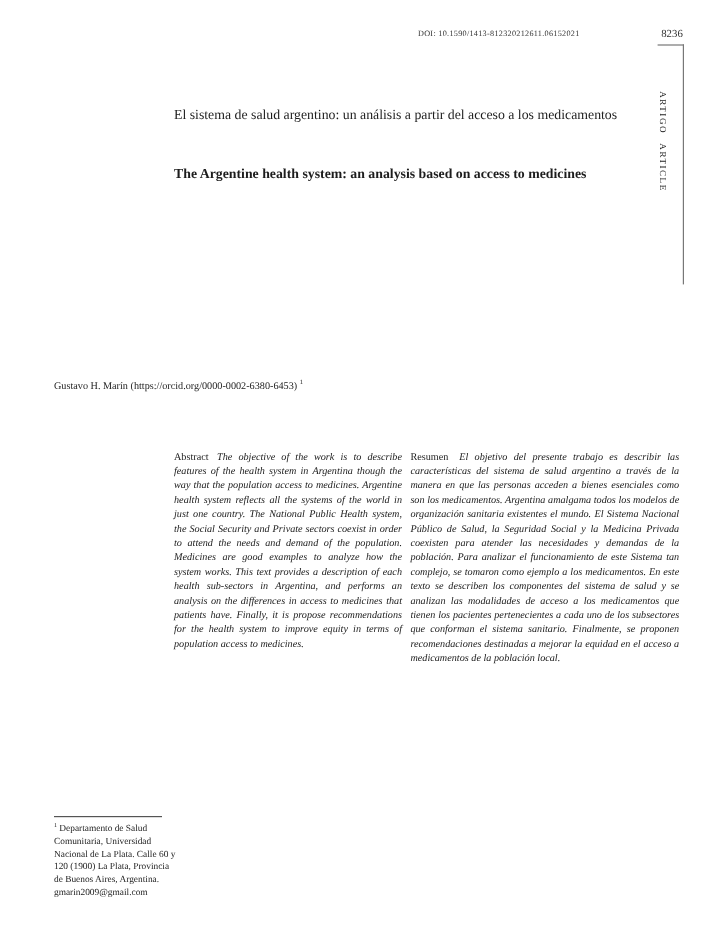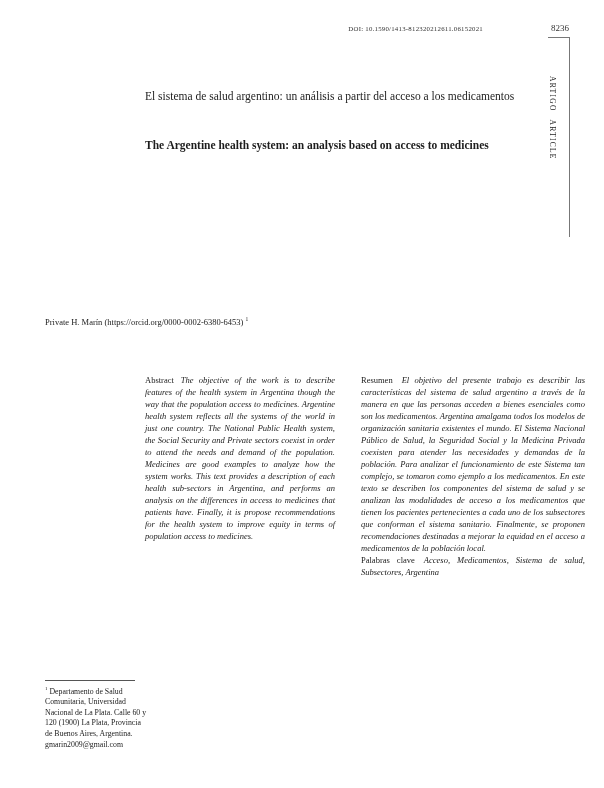--- a/index.html
+++ b/index.html
@@ -48,21 +48,21 @@
   .author-line sup{font-size:5.5px;}
   .orcid{color:#222;text-decoration:none;margin-top:24px;}
 
   
   .col{
     top:374px;
     font-size:8.5px;font-style:italic;line-height:12px;
     text-align:justify;color:#222;
   }
   .col-abstract{left:145px;width:190px;}
-  .col-resumen{left:342px;width:224px;margin-left:19px;}
+  .col-resumen{left:342px;width:224px;}
   .col p{margin:0;}
   .col .hd{font-style:normal;font-weight:normal;margin-right:7px;}
   .col-resumen .hd{margin-right:9px;}
 
   
   .foot-rule{left:45px;top:680px;width:90px;height:0;border-top:1px solid #555;}
   .footnote{
     left:45px;top:684px;width:103px;
     font-size:7.8px;line-height:10.6px;color:#222;
   }
@@ -73,25 +73,24 @@
 
 <div class="abs doi">DOI: 10.1590/1413-812320212611.06152021</div>
 <div class="abs pagenum">8236</div>
 <div class="abs corner-h"></div>
 <div class="abs corner-v"></div>
 <div class="abs side-label">ARTIGO ARTICLE</div>
 
 <h1 class="abs title-es">El sistema de salud argentino: un análisis a partir del acceso a los medicamentos</h1>
 <h2 class="abs title-en">The Argentine health system: an analysis based on access to medicines</h2>
 
-<div class="abs author-line"><span>Private H. Marín (</span><span class="orcid">https://orcid.org/0000-0002-6380-6453</span><span>) </span><sup>1</sup></div>
+<div class="abs author-line"><span>Gustavo H. Marín (</span><span class="orcid">https://orcid.org/0000-0002-6380-6453</span><span>) </span><sup>1</sup></div>
 
 <div class="abs col col-abstract">
   <p><span class="hd">Abstract</span><span>The objective of the work is to describe features of the health system in Argentina though the way that the population access to medicines. Argentine health system reflects all the systems of the world in just one country. The National Public Health system, the Social Security and Private sectors coexist in order to attend the needs and demand of the population. Medicines are good examples to analyze how the system works. This text provides a description of each health sub-sectors in Argentina, and performs an analysis on the differences in access to medicines that patients have. Finally, it is propose recommendations for the health system to improve equity in terms of population access to medicines.</span></p>
 </div>
 
 <div class="abs col col-resumen">
   <p><span class="hd">Resumen</span><span>El objetivo del presente trabajo es describir las características del sistema de salud argentino a través de la manera en que las personas acceden a bienes esenciales como son los medicamentos. Argentina amalgama todos los modelos de organización sanitaria existentes el mundo. El Sistema Nacional Público de Salud, la Seguridad Social y la Medicina Privada coexisten para atender las necesidades y demandas de la población. Para analizar el funcionamiento de este Sistema tan complejo, se tomaron como ejemplo a los medicamentos. En este texto se describen los componentes del sistema de salud y se analizan las modalidades de acceso a los medicamentos que tienen los pacientes pertenecientes a cada uno de los subsectores que conforman el sistema sanitario. Finalmente, se proponen recomendaciones destinadas a mejorar la equidad en el acceso a medicamentos de la población local.</span></p>
-  <p><span class="hd">Palabras clave</span><span>Acceso, Medicamentos, Sistema de salud, Subsectores, Argentina</span></p>
 </div>
 
 <div class="abs foot-rule"></div>
 <div class="abs footnote"><sup>1</sup><span> Departamento de Salud Comunitaria, Universidad Nacional de La Plata. Calle 60 y 120 (1900) La Plata, Provincia de Buenos Aires, Argentina. gmarin2009@gmail.com</span></div>
 
 </body></html>

